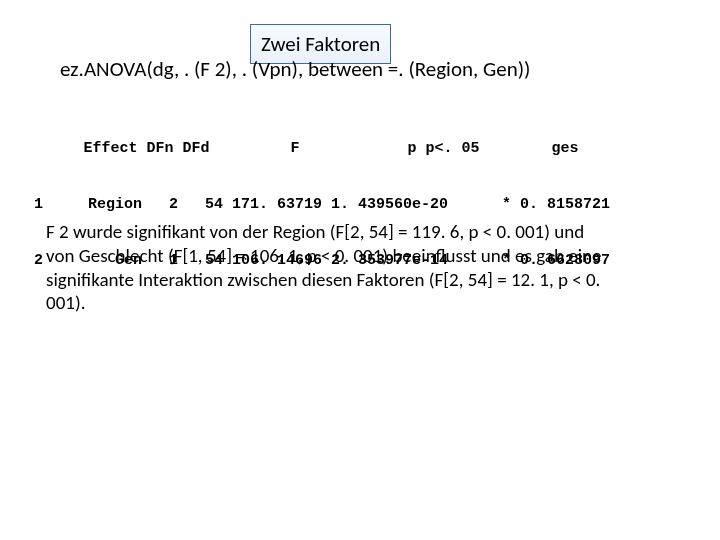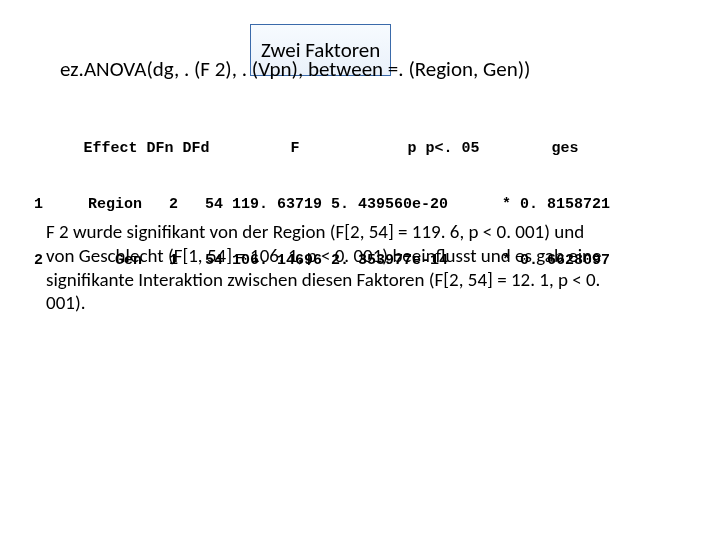--- a/index.html
+++ b/index.html
@@ -11,21 +11,21 @@
     font-family: Calibri, Arial, sans-serif;
     color: #000;
     position: relative;
   }
   .title-box {
     position: absolute;
     top: 24px;
     left: 250px;
     border: 1px solid #3a6aaa;
     background: linear-gradient(#f7fbff,#eaf1fa);
-    padding: 12px 10px;
+    padding: 6px 10px;
     font-size: 21px;
   }
   .code-line {
     position: absolute;
     top: 56px;
     left: 60px;
     font-size: 21px;
     text-align: center;
   }
   .anova-block {
@@ -52,17 +52,17 @@
 <body>
 
 <div class="title-box">
   <span>Zwei Faktoren</span>
 </div>
 
 <div class="code-line">ez.ANOVA(dg, . (F 2), . (Vpn), between =. (Region, Gen))</div>
 
 <div class="anova-block">
   <div>  Effect DFn DFd         F            p p&lt;. 05        ges</div>
-  <div>1     Region   2   54 119. 63719 5. 439560e-20      * 0. 8158721</div>
+  <div>1     Region   2   54 171. 63719 1. 439560e-20      * 0. 8158721</div>
   <div>2        Gen   1   54 106. 14696 2. 353977e-14      * 0. 6628097</div>
 </div>
 
 <div class="paragraph">F 2 wurde signifikant von der Region (F[2, 54] = 119. 6, p &lt; 0. 001) und von Geschlecht (F[1, 54] = 106. 1, p &lt; 0. 001) beeinflusst und es gab eine signifikante Interaktion zwischen diesen Faktoren (F[2, 54] = 12. 1, p &lt; 0. 001).</div>
 
 </body></html>

